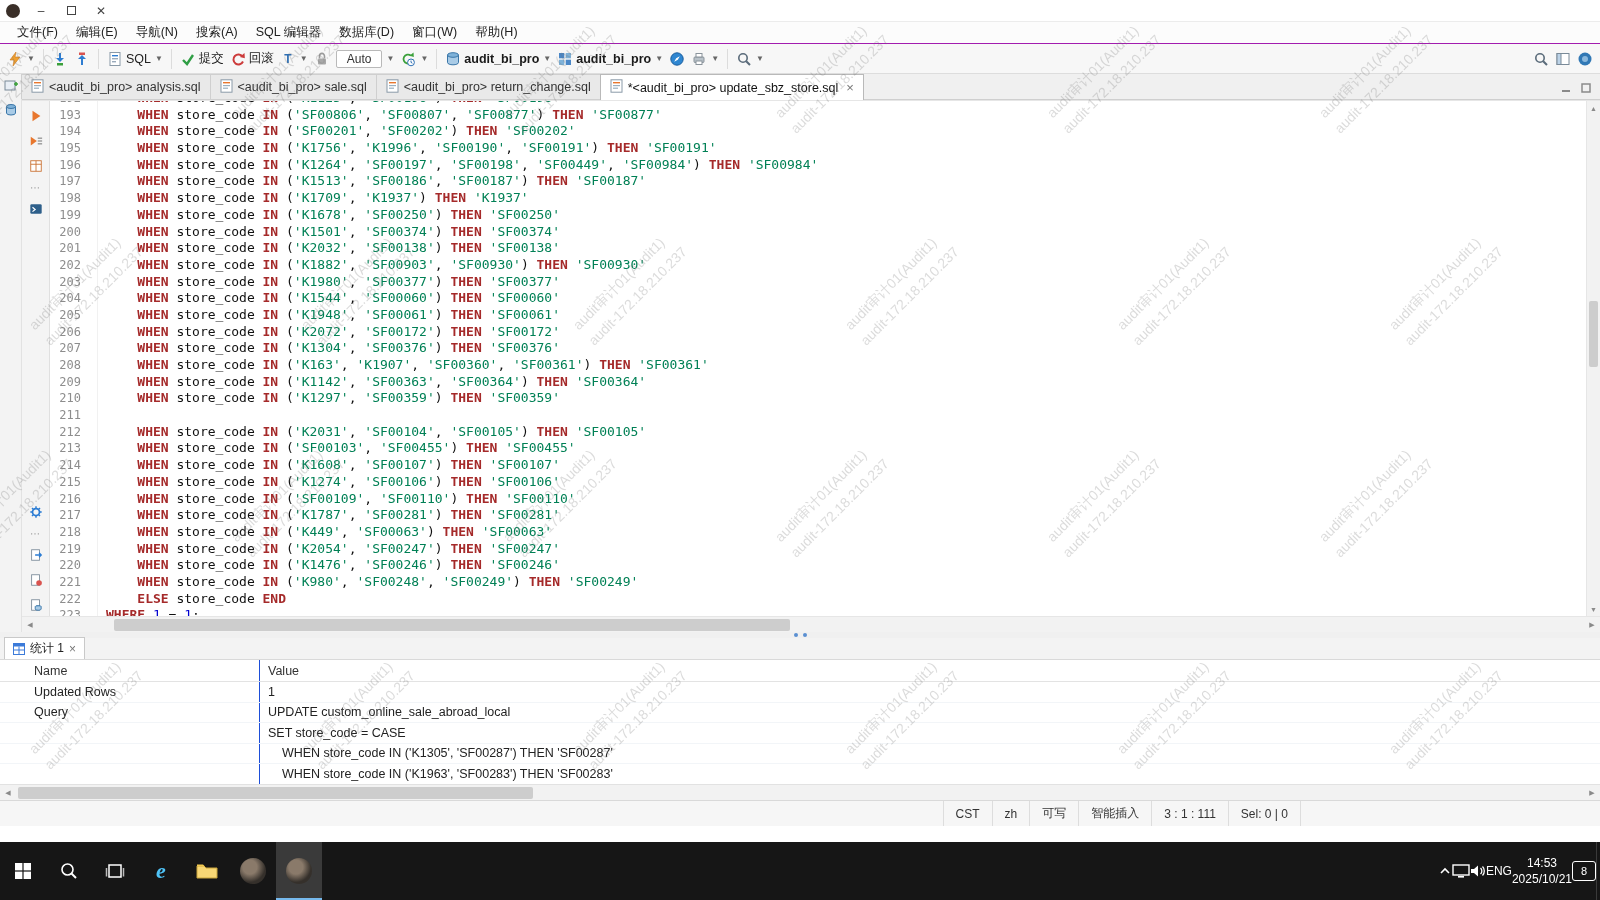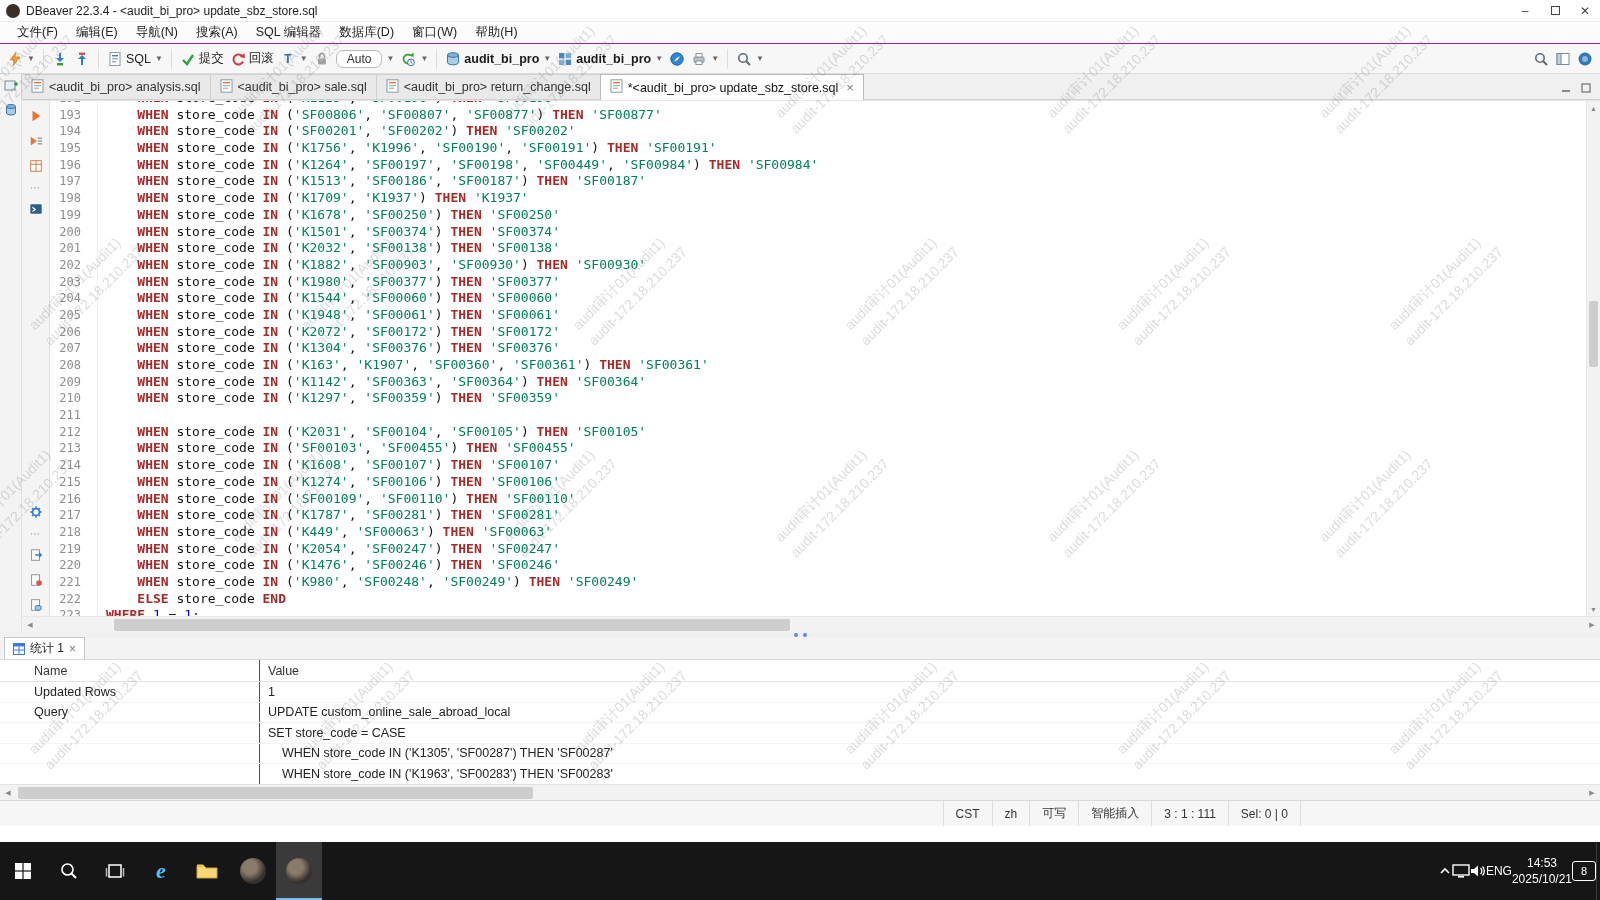--- a/index.html
+++ b/index.html
@@ -16,21 +16,21 @@
 
   
   .menubar{height:22px;display:flex;align-items:center;background:#fcfcfc;border-bottom:1px solid #a21caf;font-size:12.5px;color:#222;padding-left:8px}
   .menu-item{padding:0 9px;height:100%;display:flex;align-items:center}
 
   
   .toolbar{height:30px;display:flex;align-items:center;background:#f7f7f7;border-bottom:1px solid #ddd;padding:0 4px;font-size:12.5px;color:#222}
   .tbtn{height:24px;display:flex;align-items:center;padding:0 3px;border-radius:3px;gap:3px;white-space:nowrap}
   .tsep{width:1px;height:20px;background:#dcdcdc;margin:0 5px;flex:none}
   .caret{font-size:8px;color:#666;margin-left:1px}
-  .autobox{border:1px solid #b9b9b9;background:#fff;padding:1px 10px;border-radius:7px;font-size:12px;color:#333}
+  .autobox{border:1px solid #b9b9b9;background:#fff;padding:1px 10px;border-radius:2px;font-size:12px;color:#333}
   .dbname{font-weight:bold;color:#1a1a1a}
   .toolbar-spacer{flex:1}
   .icon16{width:16px;height:16px;flex:none;display:inline-block}
 
   
   .workarea{display:flex;height:558px}
   .leftstrip{width:22px;background:#f3f3f3;border-right:1px solid #e2e2e2;display:flex;flex-direction:column;align-items:center;padding-top:4px;gap:8px}
   .workcol{flex:1;display:flex;flex-direction:column;min-width:0}
 
   .tabrow{height:26px;background:#f0f0f0;border-bottom:1px solid #cfcfcf;display:flex;align-items:flex-end}
@@ -101,21 +101,20 @@
   .wm-layer{position:absolute;left:0;top:0;right:0;bottom:58px;pointer-events:none;overflow:hidden;z-index:50}
   .wm{position:absolute;transform:rotate(-45deg);color:rgba(115,115,115,0.26);font-size:14px;line-height:1.55;white-space:nowrap}
 </style>
 </head>
 <body>
 
 <div id="app">
 
   <div class="titlebar">
     <span class="app-icon"></span>
-    <span class="title-text">DBeaver 22.3.4 - &lt;audit_bi_pro&gt; update_sbz_store.sql</span>
     <div class="win-controls">
       <div class="wc">–</div>
       <div class="wc">
           <span class="maxrect"></span>
         </div>
       <div class="wc">✕</div>
     </div>
   </div>
 
   <div class="menubar">

